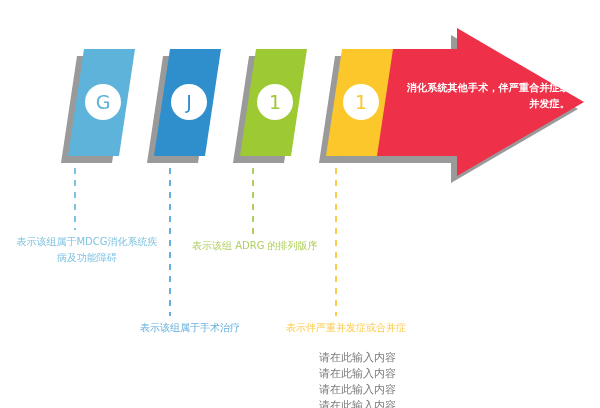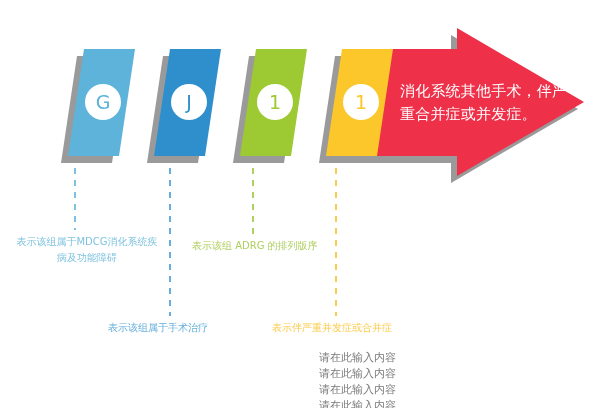--- a/index.html
+++ b/index.html
@@ -47,26 +47,27 @@
     line-height: 1;
     user-select: none;
   }
 
   
   .arrow-text {
     position: absolute;
     left: 400px;
     top: 80px;
     width: 170px;
-    text-align: left;
+    text-align: right;
     color: #ffffff;
-    font-size: 15px;
+    font-size: 10px;
     line-height: 1.55;
     font-family: "DejaVu Sans", sans-serif;
     letter-spacing: 0.2px;
+    font-weight: bold;
   }
 
   
   .callout {
     position: absolute;
     font-size: 10px;
     line-height: 1.6;
     font-family: "DejaVu Sans", sans-serif;
     white-space: pre-line;
   }
@@ -78,33 +79,33 @@
   .callout-1 {
     left: 12px;
     top: 234px;
     width: 150px;
     text-align: center;
   }
   .callout-2 {
     left: 108px;
     top: 320px;
     width: 132px;
-    text-align: left;
+    text-align: right;
   }
   .callout-3 {
     left: 192px;
     top: 238px;
     width: 148px;
     text-align: left;
   }
   .callout-4 {
     left: 258px;
     top: 320px;
     width: 148px;
-    text-align: center;
+    text-align: right;
   }
 
   .notes {
     position: absolute;
     left: 296px;
     top: 350px;
     width: 100px;
     text-align: right;
     color: #7a7a7a;
     font-size: 11px;

